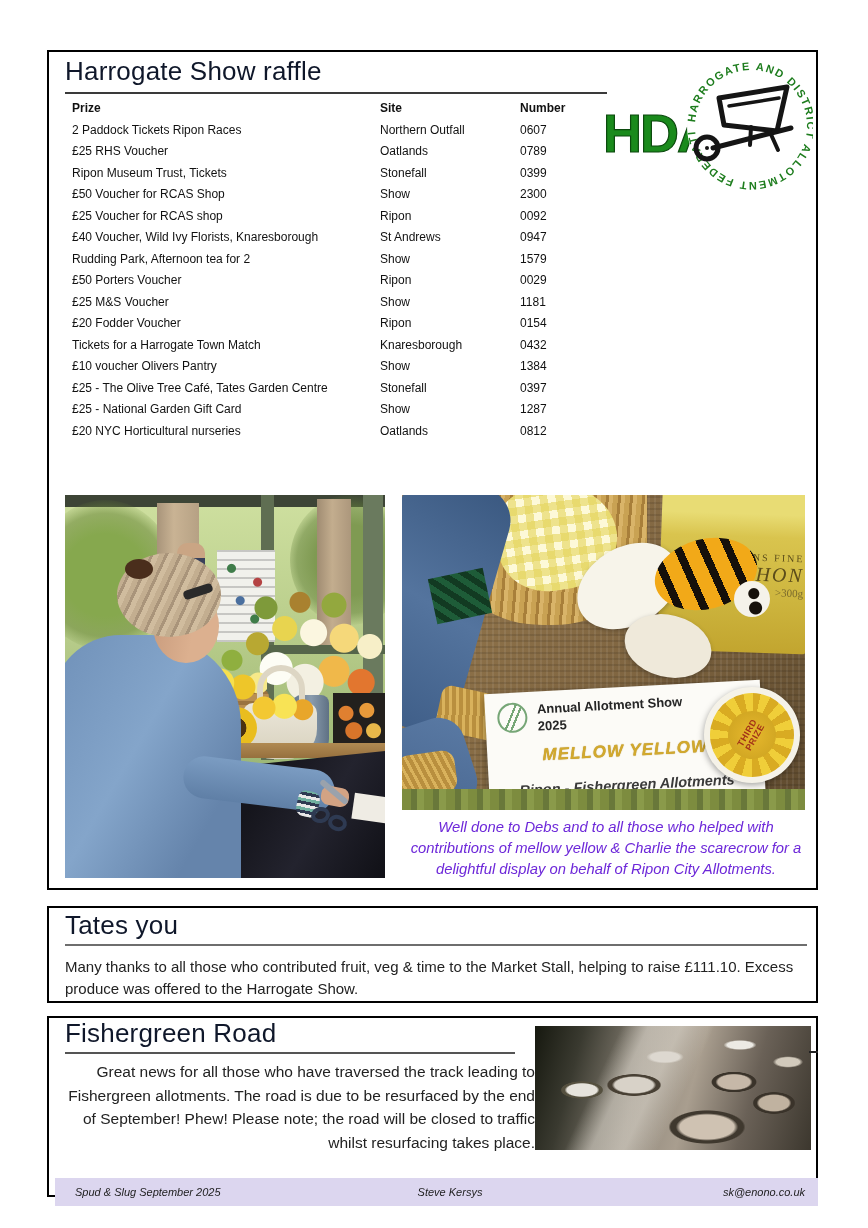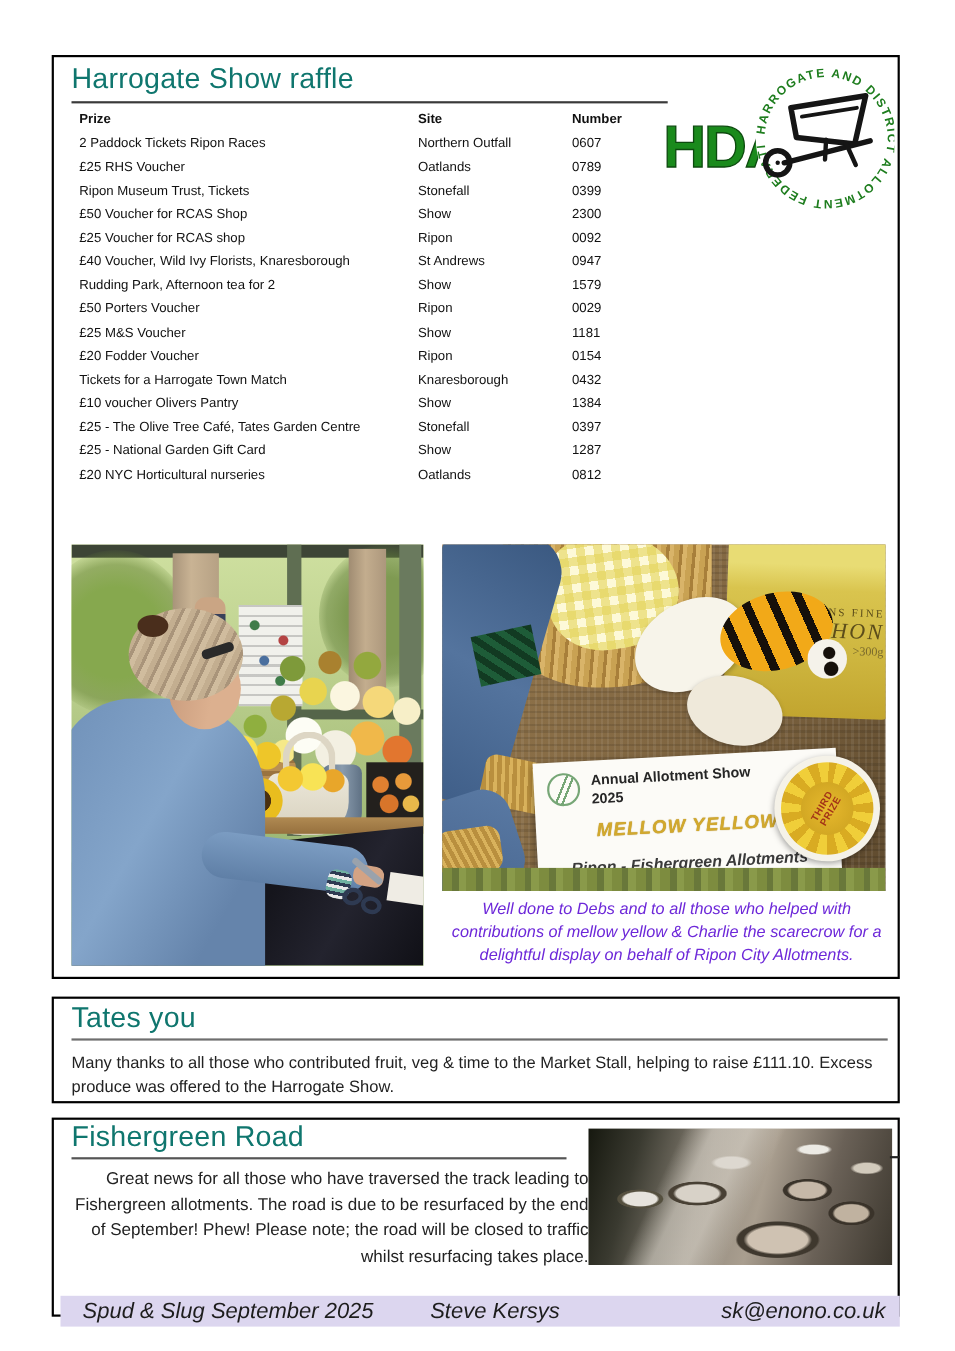--- a/index.html
+++ b/index.html
@@ -17,21 +17,21 @@
     background: #fff;
   }
   #raffle-box { left: 47px; top: 50px; width: 771px; height: 840px; }
   #thankyou-box { left: 47px; top: 906px; width: 771px; height: 97px; }
   #fishergreen-box { left: 47px; top: 1016px; width: 771px; height: 181px; text-align: right; }
 
   .section-title {
     position: absolute;
     font-size: 26px;
     font-weight: 400;
-    color: #0f766e;
+    color: #0f172a;
     letter-spacing: 0.2px;
     white-space: nowrap;
   }
   .rule { position: absolute; height: 2px; background: #3a3a3a; }
 
   
   #raffle-table {
     position: absolute; left: 23px; top: 46px;
     border-collapse: collapse;
     font-size: 12px; line-height: 21.5px; color: #111;
@@ -241,21 +241,21 @@
     background-repeat: no-repeat;
     background-position: 120px 78px, 62px 44px, 18px 52px, 168px 42px, 210px 62px, 104px 22px, 182px 12px, 232px 28px, 0 0, 0 0;
     background-size: 104px 46px, 74px 30px, 58px 24px, 62px 28px, 58px 30px, 52px 18px, 46px 14px, 42px 16px, 100% 100%, 100% 100%;
   }
   #fg-dash { position: absolute; left: 760px; top: 33px; width: 9px; height: 2px; background: #222; }
 
   
   #footer-bar {
     position: absolute; left: 55px; top: 1178px; width: 763px; height: 28px;
     background: #dcd6ef; display: flex; align-items: center;
-    font-style: italic; font-size: 20px; color: #1d1d1d;
+    font-style: italic; font-size: 11px; color: #1d1d1d;
   }
   #footer-bar .f-left { margin-left: 20px; width: 310px; }
   #footer-bar .f-center { flex: 1; text-align: center; }
   #footer-bar .f-right { width: 290px; text-align: right; margin-right: 13px; color: #1d1d1d; text-decoration: none; }
 </style>
 </head>
 <body>
 
 <section class="box" id="raffle-box">
   <h1 class="section-title" style="left:16px; top:4px;">Harrogate Show raffle</h1>

